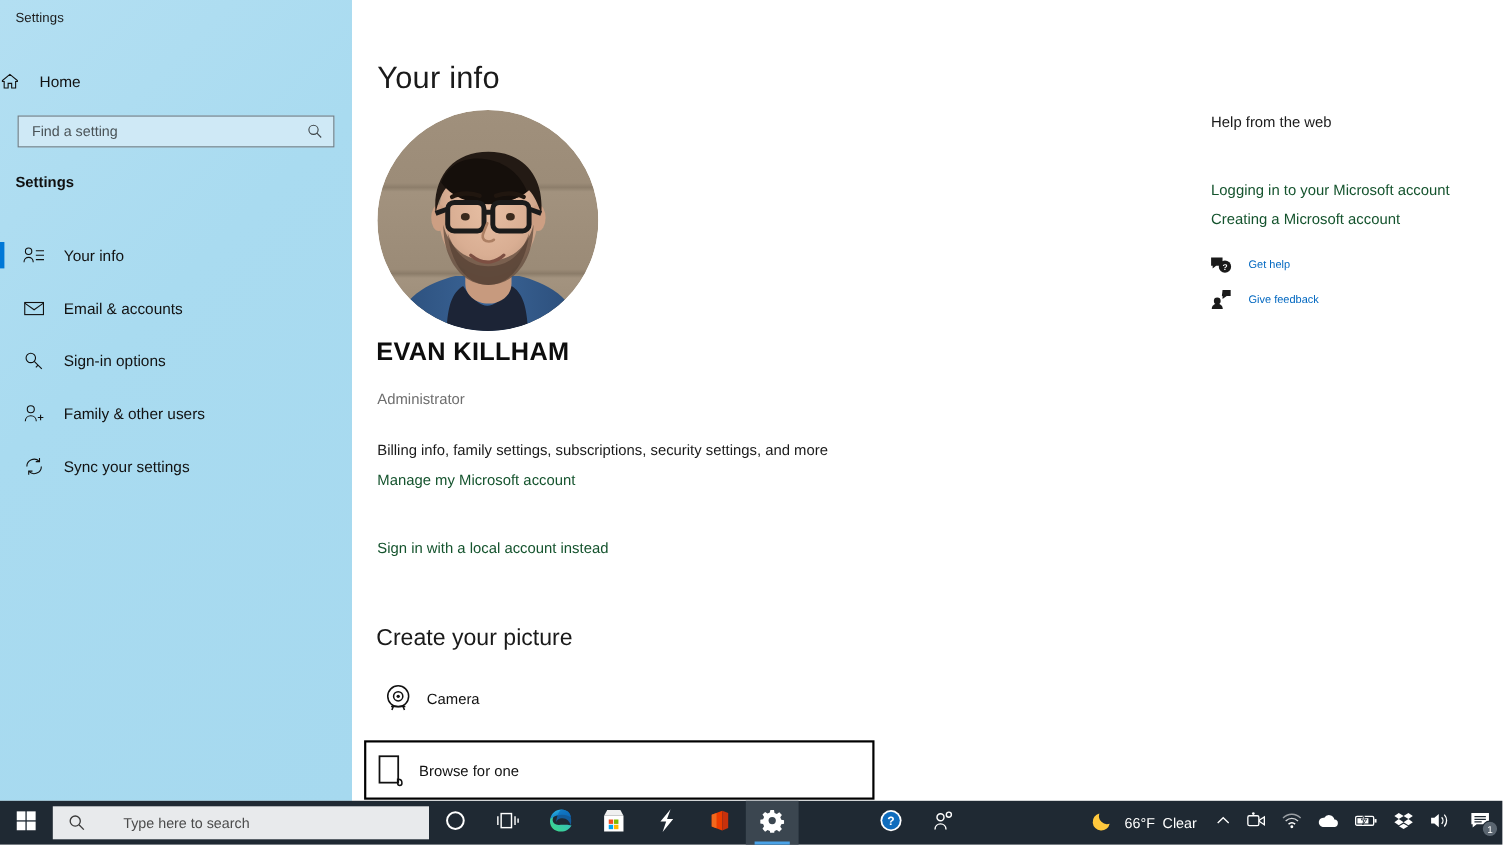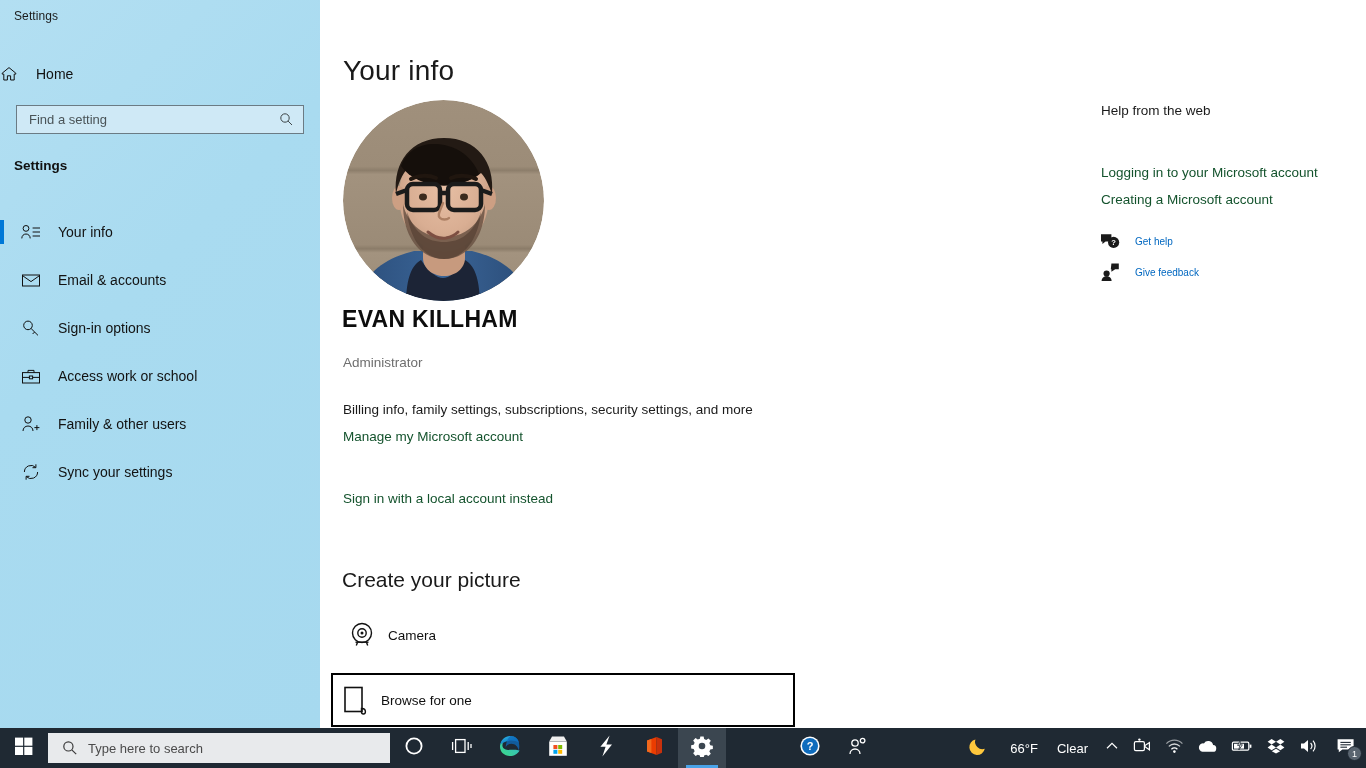--- a/index.html
+++ b/index.html
@@ -135,20 +135,21 @@
     position:absolute; left:0; bottom:0; width:1366px; height:40px;
     background:#1f2933; display:flex; align-items:center;
   }
   .start-btn {
     width:48px; height:40px; display:flex; align-items:center; justify-content:center;
     cursor:default;
   }
   .tb-search {
     width:342px; height:30px; background:#e8eaec; display:flex; align-items:center;
     margin-left:0px;
+    gap:24px;
   }
   .tb-search .mag { padding:0 10px 0 14px; display:flex; align-items:center; }
   .tb-search input {
     flex:1; border:none; outline:none; background:transparent;
     font-family:"Liberation Sans", sans-serif; font-size:13px; color:#404040;
   }
   .tb-search input::placeholder { color:#4b4b4b; opacity:1; }
   .tb-icon {
     width:48px; height:40px; display:flex; align-items:center; justify-content:center;
     cursor:default; position:relative; flex:none;
@@ -156,21 +157,21 @@
   .tb-icon.active { background:#3b4650; }
   .tb-icon.active::after {
     content:""; position:absolute; left:8px; right:8px; bottom:0; height:3px; background:#4aa3e8;
   }
   .tray { margin-left:auto; display:flex; align-items:center; height:40px; padding-right:0px; }
   .tray-ic {
     height:40px; display:flex; align-items:center; justify-content:center;
     padding:0 7px; cursor:default;
   }
   .weather {
-    display:flex; align-items:center; height:40px; padding:0 10px 0 6px; cursor:default;gap:12px;
+    display:flex; align-items:center; height:40px; padding:0 10px 0 6px; cursor:default;
   }
   .weather .txt { color:#ffffff; font-size:13px; margin-left:8px; white-space:nowrap; }
   .notif { width:40px; height:40px; display:flex; align-items:center; justify-content:center; position:relative; cursor:default; }
   .badge {
     position:absolute; right:4px; bottom:7px;
     width:15px; height:15px; border-radius:50%;
     background:#5a6570; color:#fff; font-size:9px;
     display:flex; align-items:center; justify-content:center;
     border:1px solid #1f2933;
   }
@@ -239,32 +240,20 @@
           <span class="ic">
             <svg width="20" height="18" viewBox="0 0 20 18">
                 <circle cx="7" cy="6.4" r="4.3" fill="none" stroke="#111" stroke-width="1"></circle>
                 <line x1="10.1" y1="9.5" x2="17" y2="16.4" stroke="#111" stroke-width="1"></line>
                 <line x1="13.6" y1="13" x2="11.6" y2="15" stroke="#111" stroke-width="1"></line>
               </svg>
           </span>
           <span class="lbl">Sign-in options</span>
         </div>
 
-        <div class="nav-item">
-
-          <span class="ic">
-            <svg width="20" height="17" viewBox="0 0 20 17">
-                <rect x="1.5" y="4.6" width="17" height="10.4" fill="none" stroke="#111" stroke-width="1"></rect>
-                <path d="M7 4.6V2.4h6v2.2" fill="none" stroke="#111" stroke-width="1"></path>
-                <line x1="1.5" y1="9.4" x2="18.5" y2="9.4" stroke="#111" stroke-width="1"></line>
-                <rect x="8.4" y="8" width="3.2" height="2.8" fill="#abdcf0" stroke="#111" stroke-width="1"></rect>
-              </svg>
-          </span>
-          <span class="lbl">Access work or school</span>
-        </div>
 
         <div class="nav-item">
 
           <span class="ic">
             <svg width="20" height="18" viewBox="0 0 20 18">
               <circle cx="7" cy="5" r="3.2" fill="none" stroke="#111" stroke-width="1"></circle>
               <path d="M2 16c0-3 2.2-5 5-5s5 2 5 5" fill="none" stroke="#111" stroke-width="1"></path>
               <line x1="13.4" y1="12.6" x2="18.4" y2="12.6" stroke="#111" stroke-width="1"></line>
               <line x1="15.9" y1="10.1" x2="15.9" y2="15.1" stroke="#111" stroke-width="1"></line>
             </svg>

